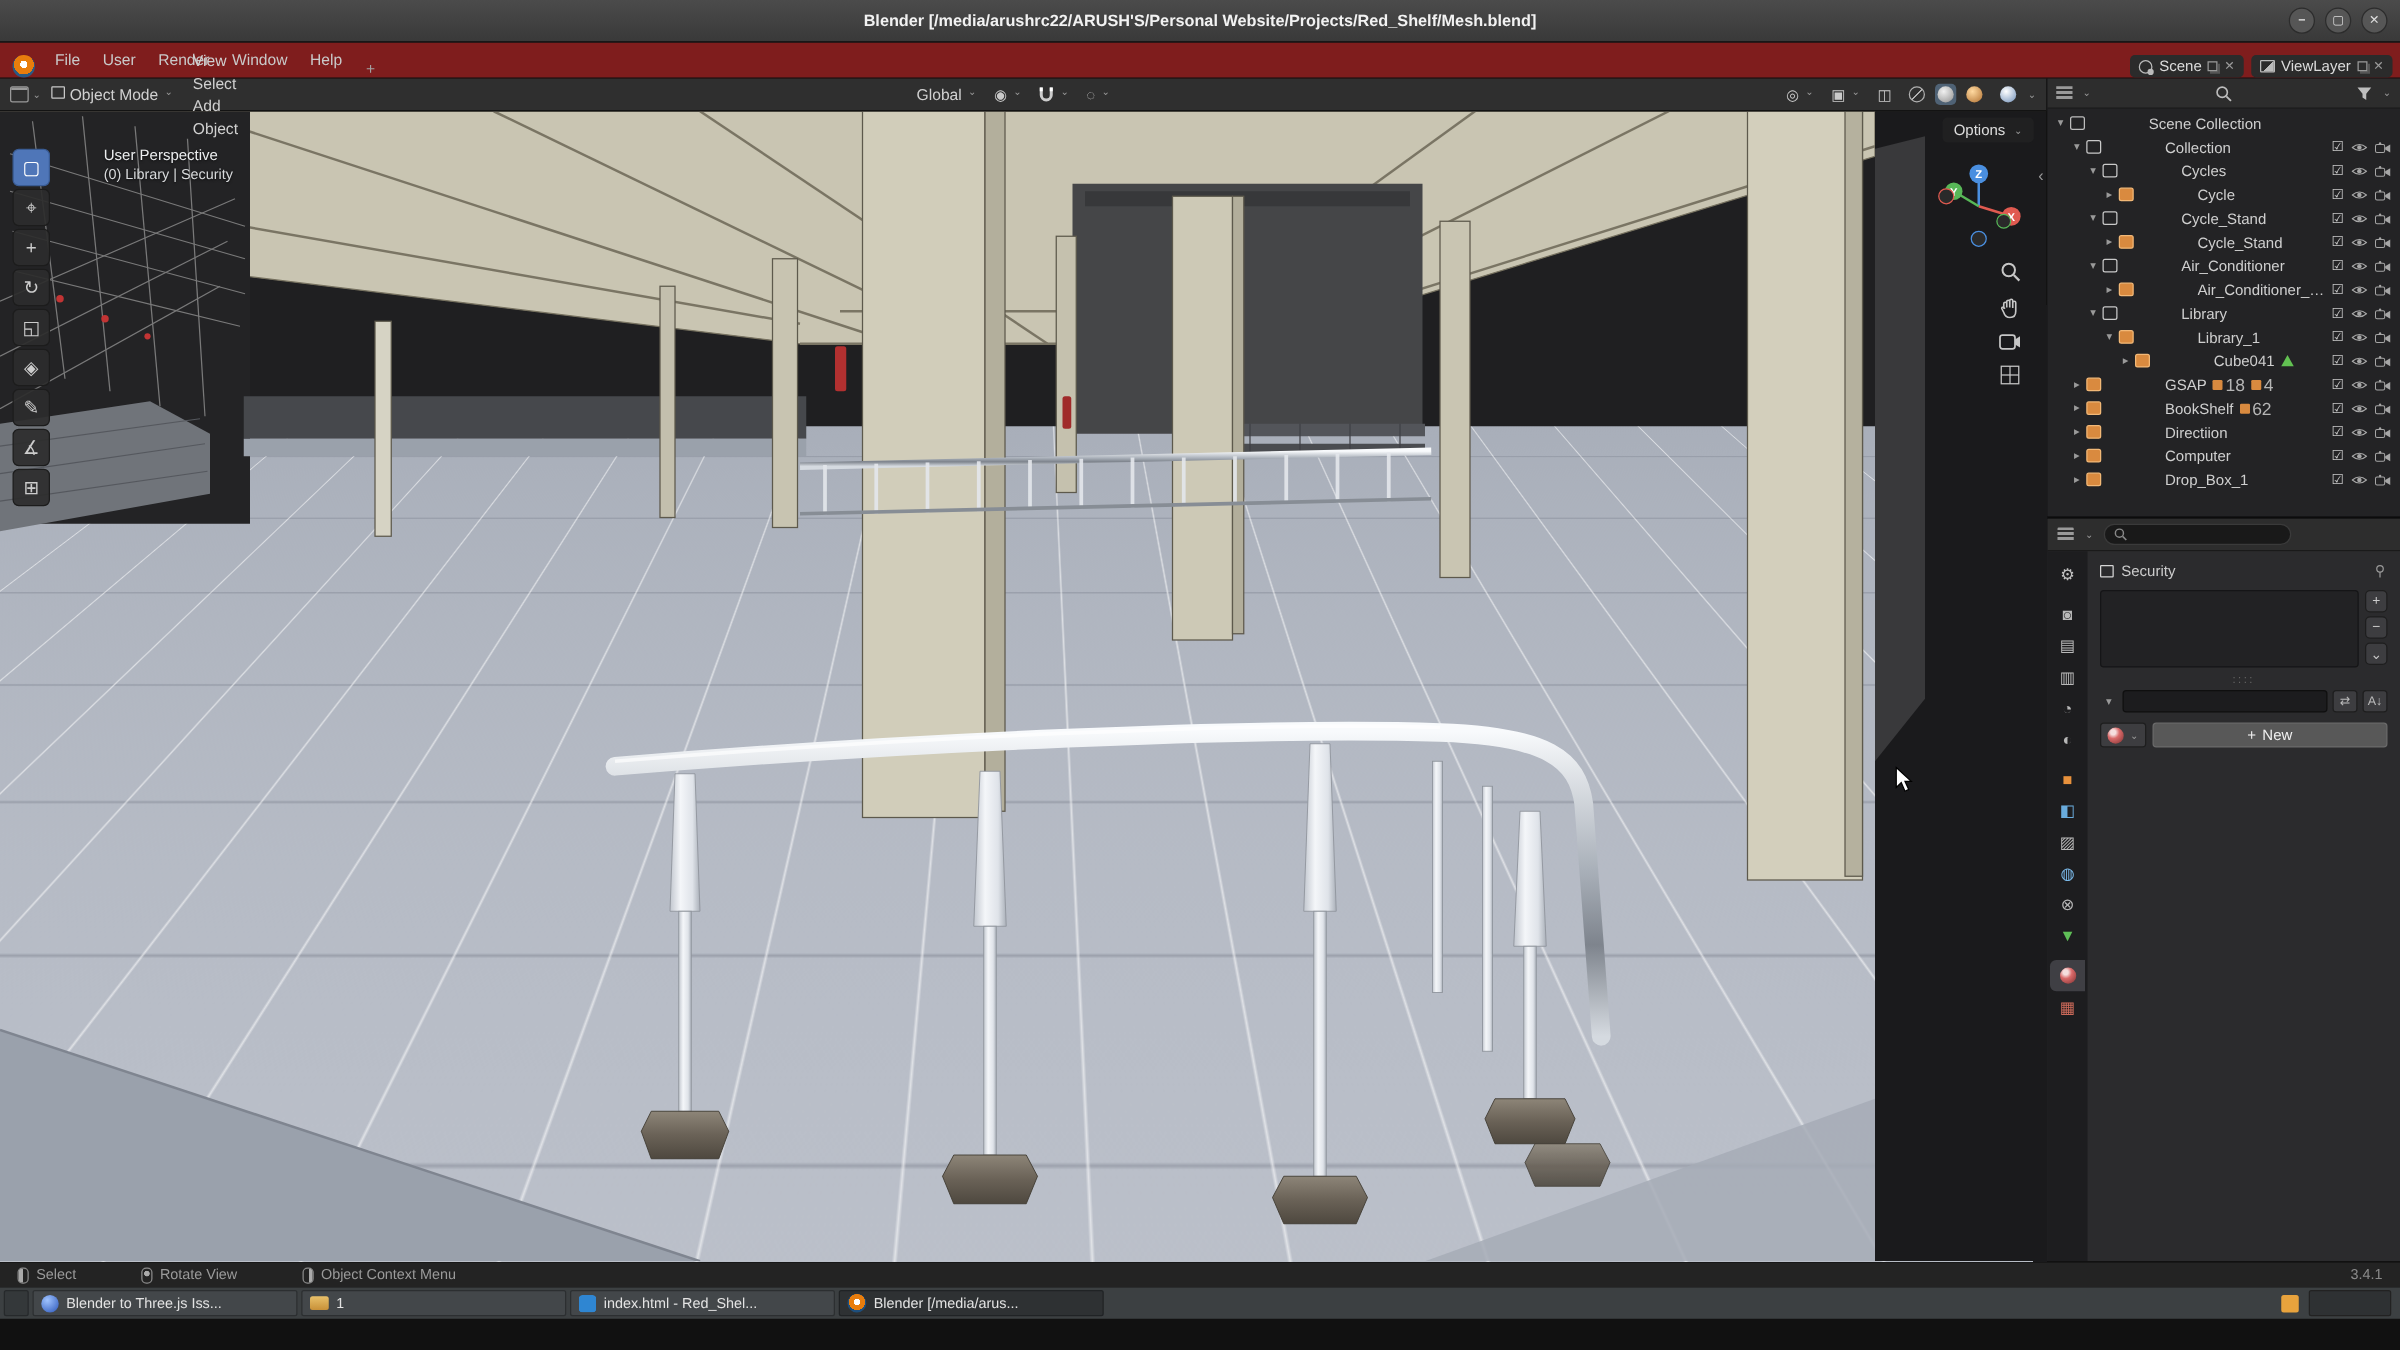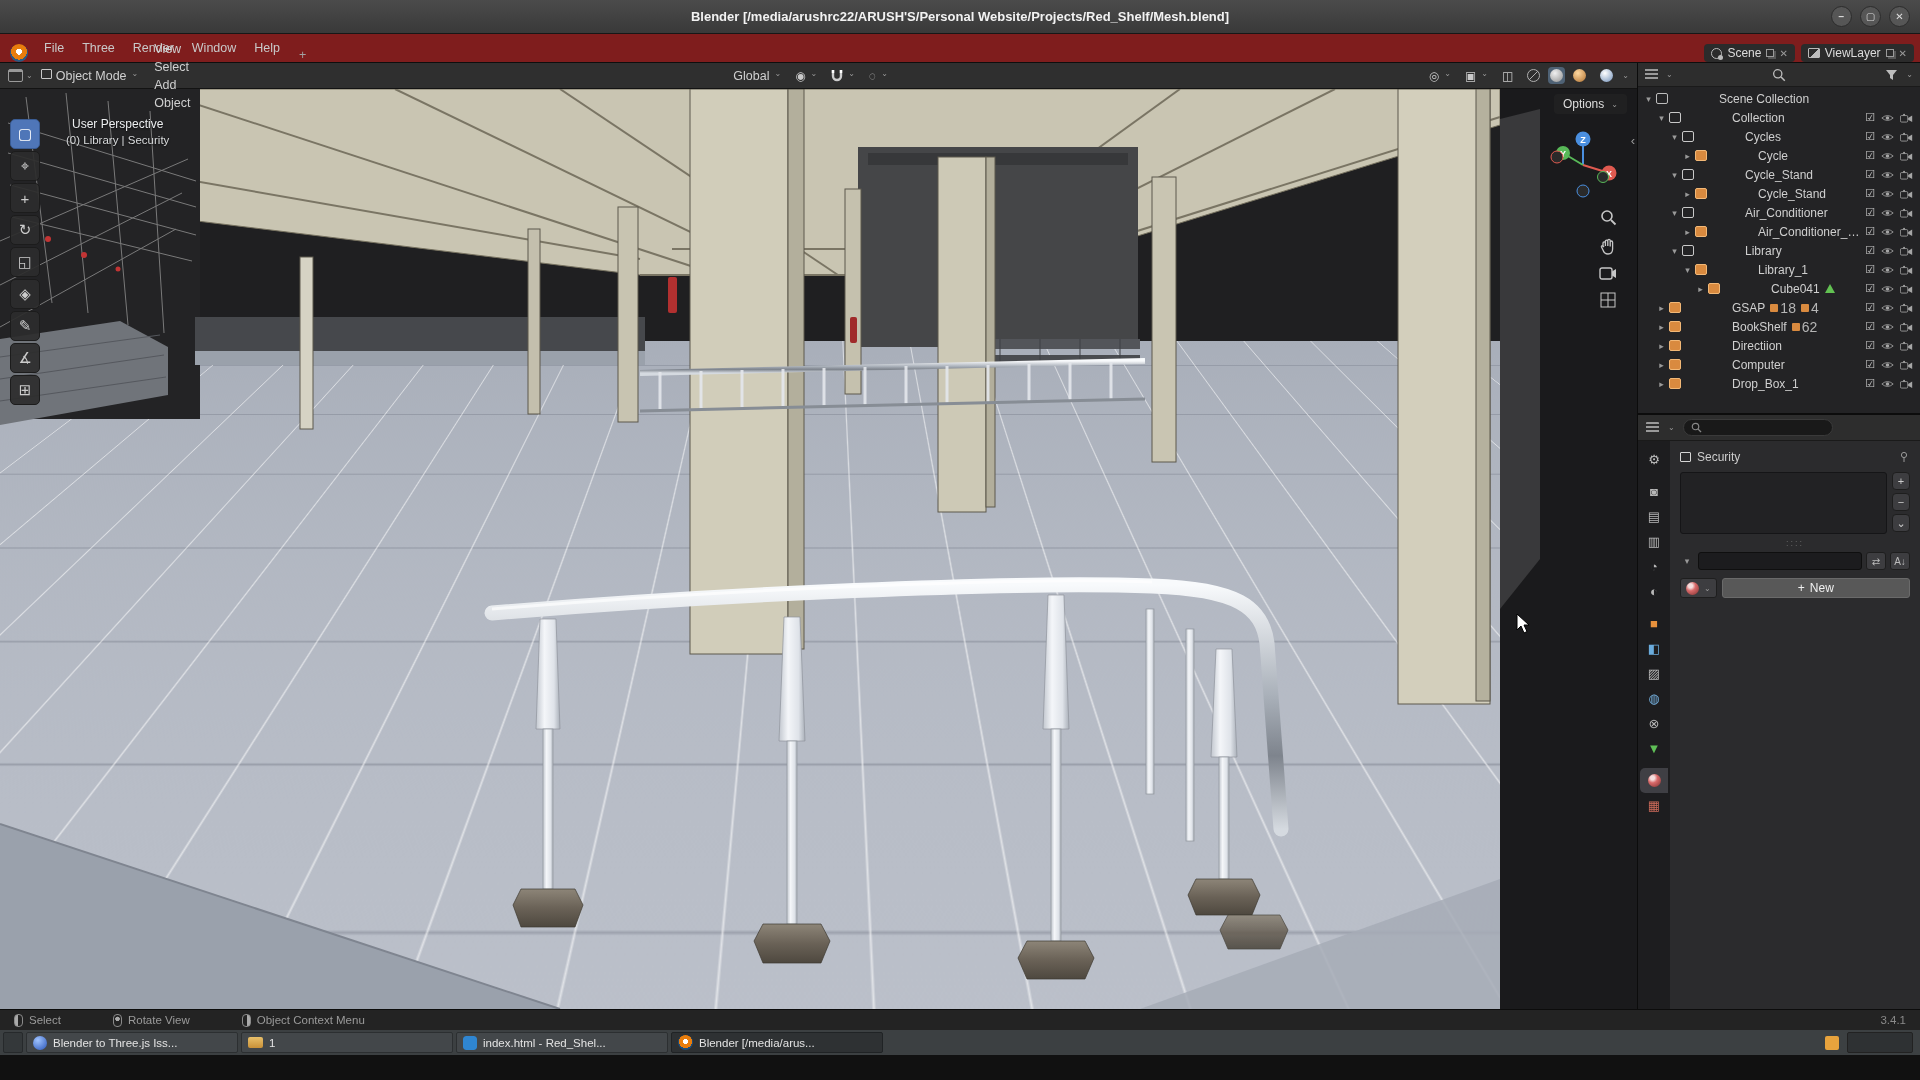--- a/index.html
+++ b/index.html
@@ -63,21 +63,21 @@
   .vp-floor{position:absolute;left:-280px;top:246px;width:2200px;height:1500px;z-index:1;
     background:
       repeating-linear-gradient(90deg,rgba(255,255,255,.55) 0 1.5px,transparent 1.5px 66px),
       repeating-linear-gradient(0deg,rgba(90,96,110,.30) 0 1px,transparent 1px 66px),
       linear-gradient(#a8aeb9,#c9cdd6 55%,#ced2db);
     transform:perspective(640px) rotateX(53deg);transform-origin:50% 0;}
   svg.scene{position:absolute;inset:0;z-index:2;}
   .vp-tools{position:absolute;left:10px;top:30px;z-index:6;display:flex;flex-direction:column;gap:2px;}
   .vt{width:30px;height:30px;border-radius:5px;background:rgba(44,44,44,.92);border:1px solid #1c1c1c;color:#ccc;font-size:15px;display:flex;align-items:center;justify-content:center;}
   .vt.active{background:#4f76b8;color:#fff;border-color:#3a5c94;}
-  .vp-overlay-text{position:absolute;left:66px;top:28px;z-index:6;color:#eceef0;font-size:12px;text-shadow:0 1px 2px rgba(0,0,0,.65);text-align:center;}
+  .vp-overlay-text{position:absolute;left:83px;top:28px;z-index:6;color:#eceef0;font-size:12px;text-shadow:0 1px 2px rgba(0,0,0,.65);}
   .vp-overlay-text .l2{font-size:11.5px;color:#d8dadc;margin-top:3px;}
   .vp-options{position:absolute;right:10px;top:5px;z-index:6;background:rgba(35,35,35,.78);border-radius:4px;padding:3px 9px;color:#ddd;font-size:12px;display:flex;gap:6px;align-items:center;}
   .gizmo{position:absolute;right:16px;top:34px;z-index:6;}
   .gz-t{fill:#fff;font-size:9px;text-anchor:middle;font-weight:bold;}
   .vp-nav-icons{position:absolute;right:20px;top:120px;z-index:6;display:flex;flex-direction:column;gap:12px;color:#c6c6c6;align-items:center;}
   .collapse-arrow{position:absolute;right:2px;top:44px;z-index:6;color:#9a9a9a;font-size:13px;}
   .cursor{position:absolute;left:1516px;top:524px;z-index:7;}
 
   
   .rpanel{width:283px;background:#232325;border-left:1px solid #0c0c0c;display:flex;flex-direction:column;}
@@ -165,21 +165,21 @@
       <div class="win-btn">−</div>
       <div class="win-btn">▢</div>
       <div class="win-btn">✕</div>
     </div>
   </div>
 
   <div class="topbar">
     <div class="tb-logo"></div>
     <div id="tb-menus">
         <div class="tb-menu">File</div>
-        <div class="tb-menu">Three</div>
+        <div class="tb-menu">User</div>
         <div class="tb-menu">Render</div>
         <div class="tb-menu">Window</div>
         <div class="tb-menu">Help</div>
       </div>
     <div class="tb-add">+</div>
     <div class="tb-right">
       <div class="tb-sel">
         <span class="scene-ico"></span>
         <span>Scene</span>
         <span class="copy-ico"></span>

